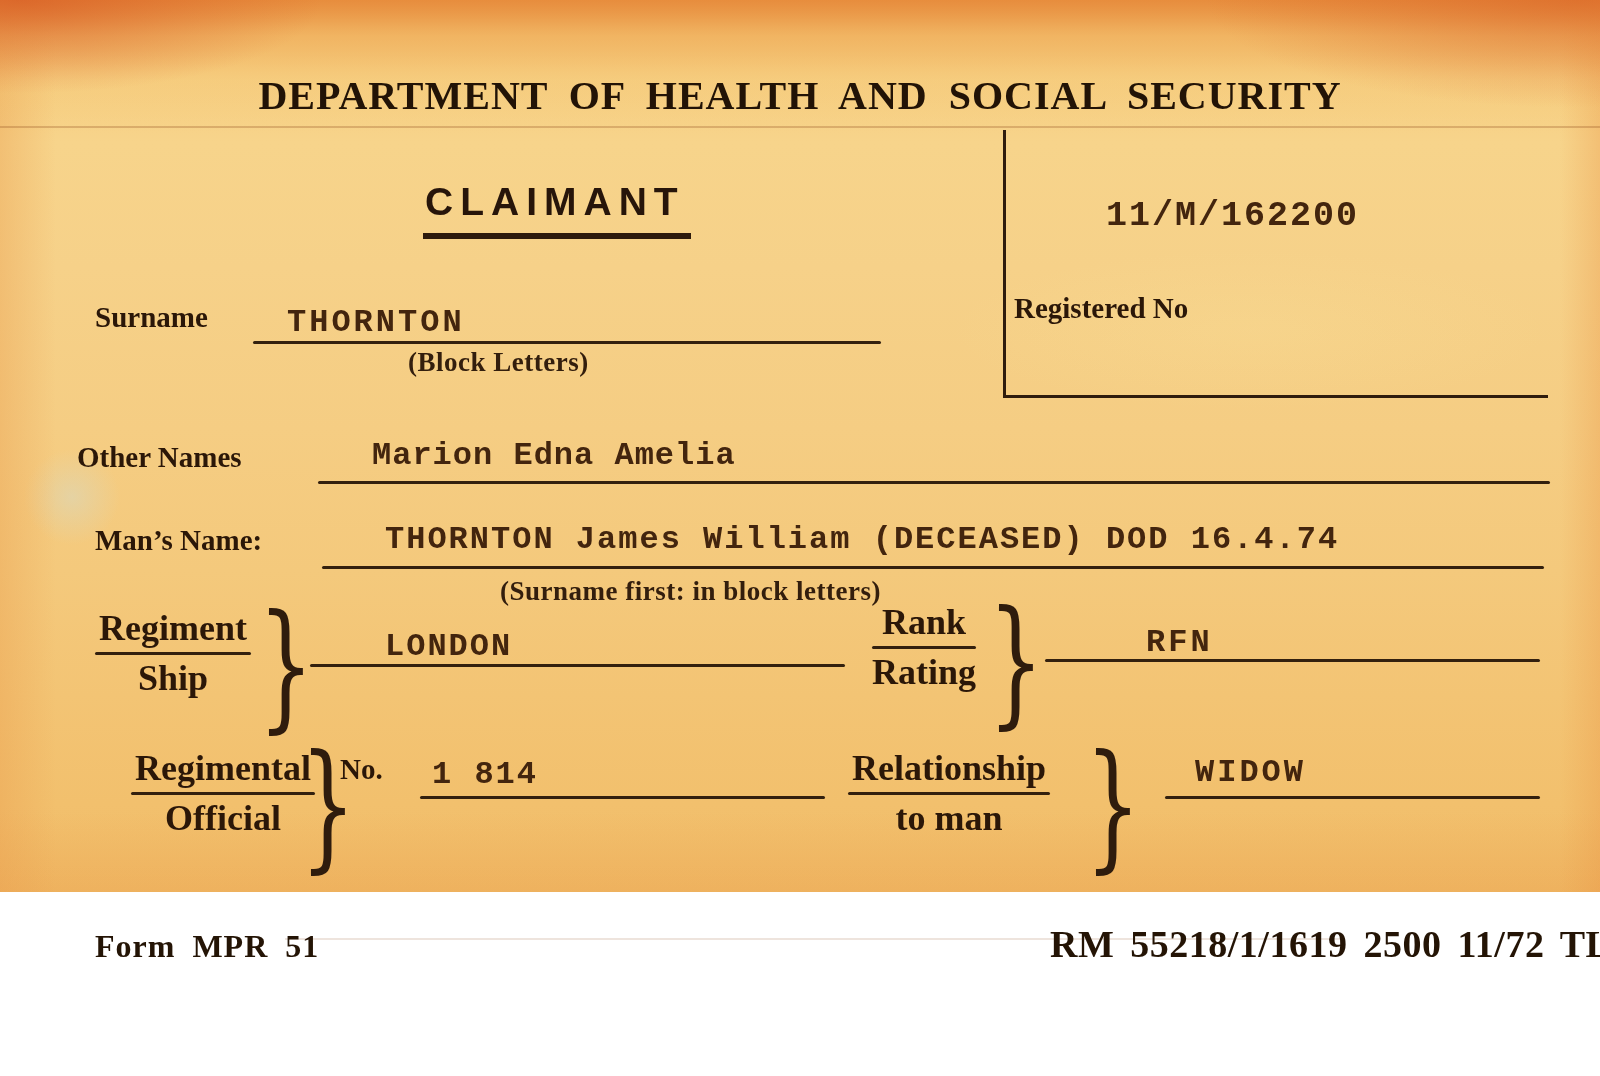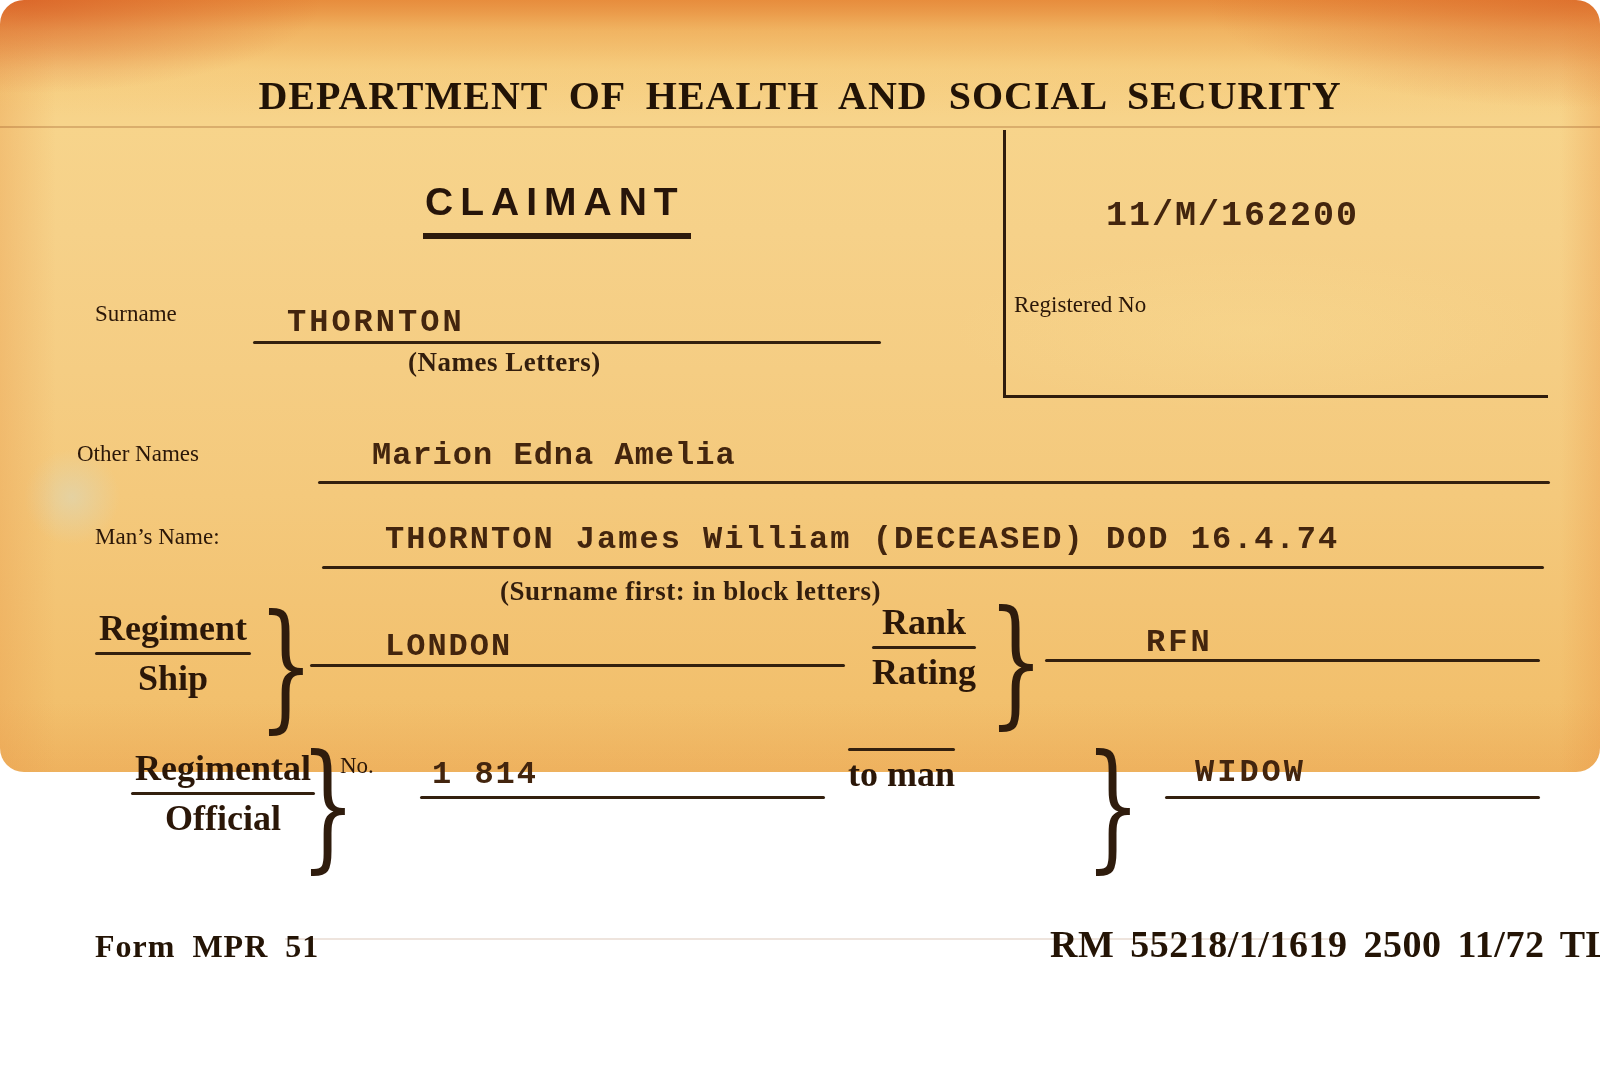--- a/index.html
+++ b/index.html
@@ -1,53 +1,52 @@
 <!DOCTYPE html>
 <html><head>
 <meta charset="utf-8">
 <style>
   html,body{margin:0;padding:0;}
   body{
     width:1600px;height:1076px;overflow:hidden;
     font-family:"Liberation Serif","DejaVu Serif",serif;
   }
   .card{
-    position:relative;width:1600px;height:772px;
+    position:relative;width:1600px;height:892px;
     background:
       radial-gradient(ellipse 420px 130px at 20px 0px,  rgba(210,75,28,.55), rgba(210,75,28,0) 72%),
       radial-gradient(ellipse 520px 150px at 1580px 0px, rgba(214,88,32,.5),  rgba(214,88,32,0) 72%),
       linear-gradient(180deg, rgba(230,135,55,.8) 0%, rgba(238,165,78,.45) 4%, rgba(244,196,110,.18) 9%, rgba(244,196,110,0) 15%),
       linear-gradient(90deg,  rgba(234,158,78,.38) 0%, rgba(234,158,78,0) 3.5%),
       linear-gradient(270deg, rgba(234,148,68,.32) 0%, rgba(234,148,68,0) 2.5%),
       linear-gradient(0deg,   rgba(235,156,72,.35) 0%, rgba(235,156,72,0) 9%),
       radial-gradient(circle 48px   at 72px  497px, rgba(214,218,198,.5),  rgba(214,218,198,0) 100%),
       radial-gradient(ellipse 280px 55px at 1180px 986px, rgba(242,158,118,.25), rgba(242,158,118,0) 100%),
       radial-gradient(ellipse 220px 45px at 430px 1002px, rgba(252,242,212,.35), rgba(252,242,212,0) 100%),
       radial-gradient(ellipse 300px 80px at 1250px 330px, rgba(248,222,150,.3),  rgba(248,222,150,0) 100%),
       linear-gradient(180deg,#eca456 0%,#f2bd6f 3%,#f6cd80 8%,#f7d48b 16%,#f6d189 30%,#f5cd83 48%,#f4c97c 64%,#f3c474 78%,#f2c06d 90%,#f0bd6a 100%);
     color:#2b1708;
-    border-radius:24px;
   }
   .abs{position:absolute;white-space:nowrap;}
   .hairline{position:absolute;height:2px;background:rgba(142,76,30,.28);}
   .header{
     left:0;right:0;top:72px;text-align:center;
     font-weight:700;font-size:40px;letter-spacing:1px;word-spacing:10px;color:#221306;
   }
   .title{
     left:423px;top:180px;
     font-family:"Liberation Sans","DejaVu Sans",sans-serif;
     font-weight:700;font-size:39px;letter-spacing:7px;color:#27150a;
     border-bottom:6px solid #2d1a0c;padding:0 6px 9px 2px;
   }
   .reg-box{
     position:absolute;left:1003px;top:130px;width:542px;height:265px;
     border-left:3px solid #2f1c0d;border-bottom:3px solid #2f1c0d;
   }
-  .label{font-weight:400;font-size:23px;color:#2b1708;}
+  .label{font-weight:700;font-size:29px;color:#2b1708;}
   .hint{font-weight:700;font-size:27px;letter-spacing:.5px;color:#331e0d;}
   .typed{
     font-family:"Liberation Mono","DejaVu Sans Mono",monospace;
     font-weight:700;color:#43250e;font-size:32px;
   }
   .rule{position:absolute;height:3px;background:#33200e;border-radius:2px;}
   .fraction{
     position:absolute;display:inline-flex;flex-direction:column;align-items:center;
     font-weight:700;font-size:36px;color:#2b1708;text-align:center;
   }
@@ -75,21 +74,21 @@
   <div class="abs title">CLAIMANT</div>
 
   <div class="reg-box">
     <div class="abs typed" style="left:100px;top:66px;font-size:35px;letter-spacing:2px;">11/M/162200</div>
     <div class="abs label" style="left:8px;top:162px;">Registered No</div>
   </div>
 
   <div class="abs label" style="left:95px;top:301px;">Surname</div>
   <div class="rule" style="left:253px;top:341px;width:628px;"></div>
   <div class="abs typed" style="left:287px;top:304px;letter-spacing:3px;">THORNTON</div>
-  <div class="abs hint" style="left:408px;top:347px;">(Names Letters)</div>
+  <div class="abs hint" style="left:408px;top:347px;">(Block Letters)</div>
 
   <div class="abs label" style="left:77px;top:441px;">Other Names</div>
   <div class="rule" style="left:318px;top:481px;width:1232px;"></div>
   <div class="abs typed" style="left:372px;top:437px;letter-spacing:1px;">Marion Edna Amelia</div>
 
   <div class="abs label" style="left:95px;top:524px;">Man’s Name:</div>
   <div class="rule" style="left:322px;top:566px;width:1222px;"></div>
   <div class="abs typed" style="left:385px;top:521px;letter-spacing:2px;">THORNTON James William (DECEASED) DOD 16.4.74</div>
   <div class="abs hint" style="left:500px;top:576px;">(Surname first: in block letters)</div>
 
@@ -115,20 +114,21 @@
     <span class="top">Regimental</span>
     <span class="divider"></span>
     <span class="bottom">Official</span>
   </div>
   <span class="brace" style="left:300px;top:736px;">}</span>
   <div class="abs label" style="left:340px;top:753px;">No.</div>
   <div class="rule" style="left:420px;top:796px;width:405px;"></div>
   <div class="abs typed" style="left:432px;top:756px;letter-spacing:2px;">1 814</div>
 
   <div class="fraction" style="left:848px;top:748px;">
+    <span class="top">Relationship</span>
     <span class="divider"></span>
     <span class="bottom">to man</span>
   </div>
   <span class="brace" style="left:1085px;top:736px;">}</span>
   <div class="rule" style="left:1165px;top:796px;width:375px;"></div>
   <div class="abs typed" style="left:1195px;top:754px;letter-spacing:3px;">WIDOW</div>
 
   <div class="abs footer-left">Form MPR 51</div>
   <div class="abs footer-right">RM 55218/1/1619 2500 11/72 TL</div>
 

